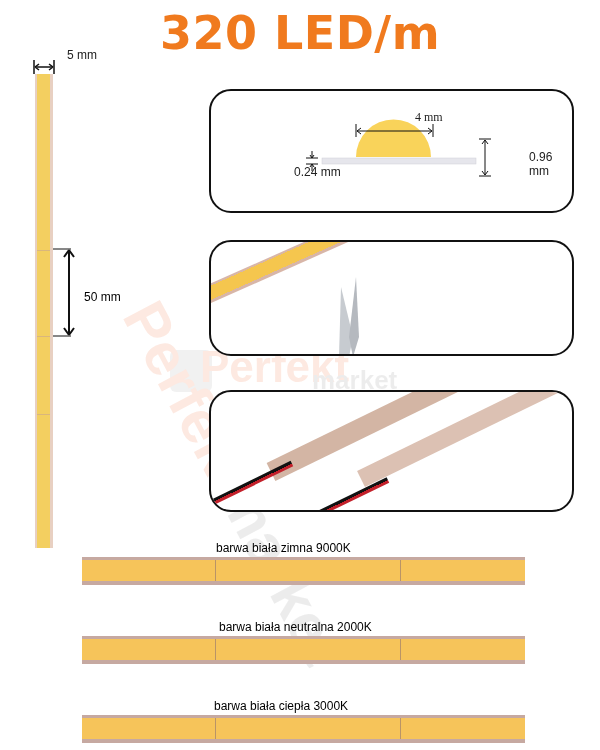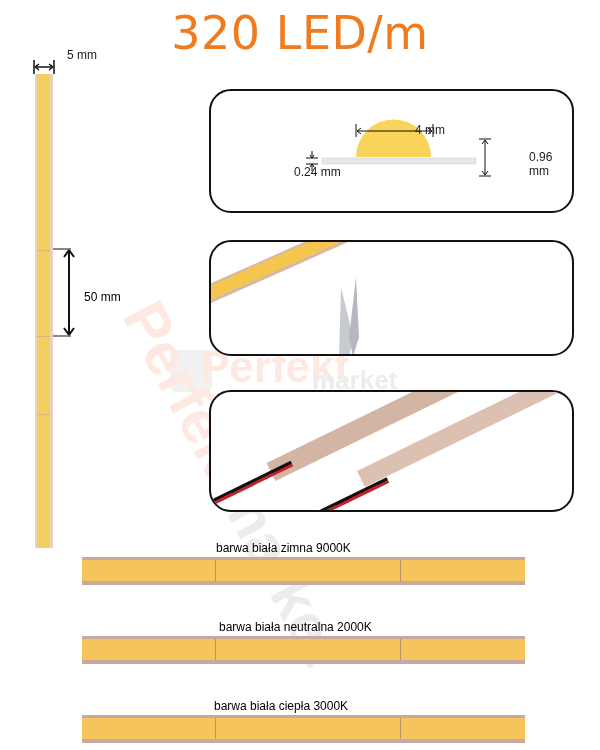--- a/index.html
+++ b/index.html
@@ -1,20 +1,20 @@
 <!DOCTYPE html>
 <html><head>
 <meta charset="utf-8">
 <style>
   html, body { margin:0; padding:0; }
   body { width:600px; height:750px; background:#ffffff; position:relative; overflow:hidden;
          font-family: "Liberation Sans", "DejaVu Sans", sans-serif; color:#222; }
   .abs { position:absolute; }
   .title { left:0; width:600px; top:6px; text-align:center; font-size:46px; color:#f07a1e;
-           font-family: "DejaVu Sans", sans-serif; font-weight:400; letter-spacing:0.5px; }
+           font-family: "DejaVu Sans", sans-serif; font-weight:700; letter-spacing:0.5px; }
   .small { font-size:12px; color:#222;padding-left:36px; }
   .label { font-size:12px; color:#000000; }
   .vstrip { left:35px; top:74px; width:18px; height:474px;
             background:linear-gradient(90deg,#e8d0c2 0 2px,#f3cf60 2px 15px,#e8d0c2 15px 18px); }
   .vstrip .seg { position:absolute; left:2px; width:13px; height:1px; background:#d9b67d; }
   .panel { border:2px solid #111; border-radius:22px; background:#fff; overflow:hidden; }
   .hstrip { height:28px; background:
             linear-gradient(180deg,#c6a9a1 0 3px,#f6c45a 3px 24px,#c6a9a1 24px 28px); }
   .hstrip .seg { position:absolute; top:3px; width:1px; height:21px; background:#b99467; }
   .wm { opacity:0.13; }
@@ -66,21 +66,21 @@
     <line x1="268" y1="48" x2="280" y2="48" stroke="#111"></line>
     <line x1="268" y1="85" x2="280" y2="85" stroke="#111"></line>
     <line x1="274" y1="49" x2="274" y2="84" stroke="#111"></line>
     <path d="M274 49 l-3 4 M274 49 l3 4 M274 84 l-3 -4 M274 84 l3 -4" stroke="#111"></path>
     <line x1="101" y1="60" x2="101" y2="67" stroke="#111"></line>
     <line x1="95" y1="67" x2="107" y2="67" stroke="#111"></line>
     <line x1="95" y1="73" x2="107" y2="73" stroke="#111"></line>
     <line x1="101" y1="73" x2="101" y2="80" stroke="#111"></line>
     <path d="M101 67 l-2 -3 M101 67 l2 -3 M101 73 l-2 3 M101 73 l2 3" stroke="#111"></path>
   </svg>
-  <div class="abs small" style="left:168px;top:32px;">4 mm</div>
+  <div class="abs small" style="left:168px;top:19px;font-family:Liberation Serif, serif;">4 mm</div>
   <div class="abs small" style="left:282px;top:59px;">0.96 mm</div>
   <div class="abs small" style="left:47px;top:74px;">0.24 mm</div>
 </div>
 
 <div class="abs panel" style="left:209px;top:240px;width:361px;height:112px;">
   <div class="abs" style="left:-40px;top:60px;width:460px;height:18px;transform:rotate(-24deg);transform-origin:left center;
               background:linear-gradient(180deg,#d8b6a8 0 2px,#f5c64e 2px 15px,#d8b6a8 15px 18px);"></div>
   <svg class="abs" style="left:120px;top:35px;" width="40" height="80">
     <path d="M10 10 L22 60 L18 80 L8 80 Z" fill="#c7cbd0"></path>
     <path d="M25 0 L28 60 L22 80 L18 60 Z" fill="#b5b9bf"></path>

